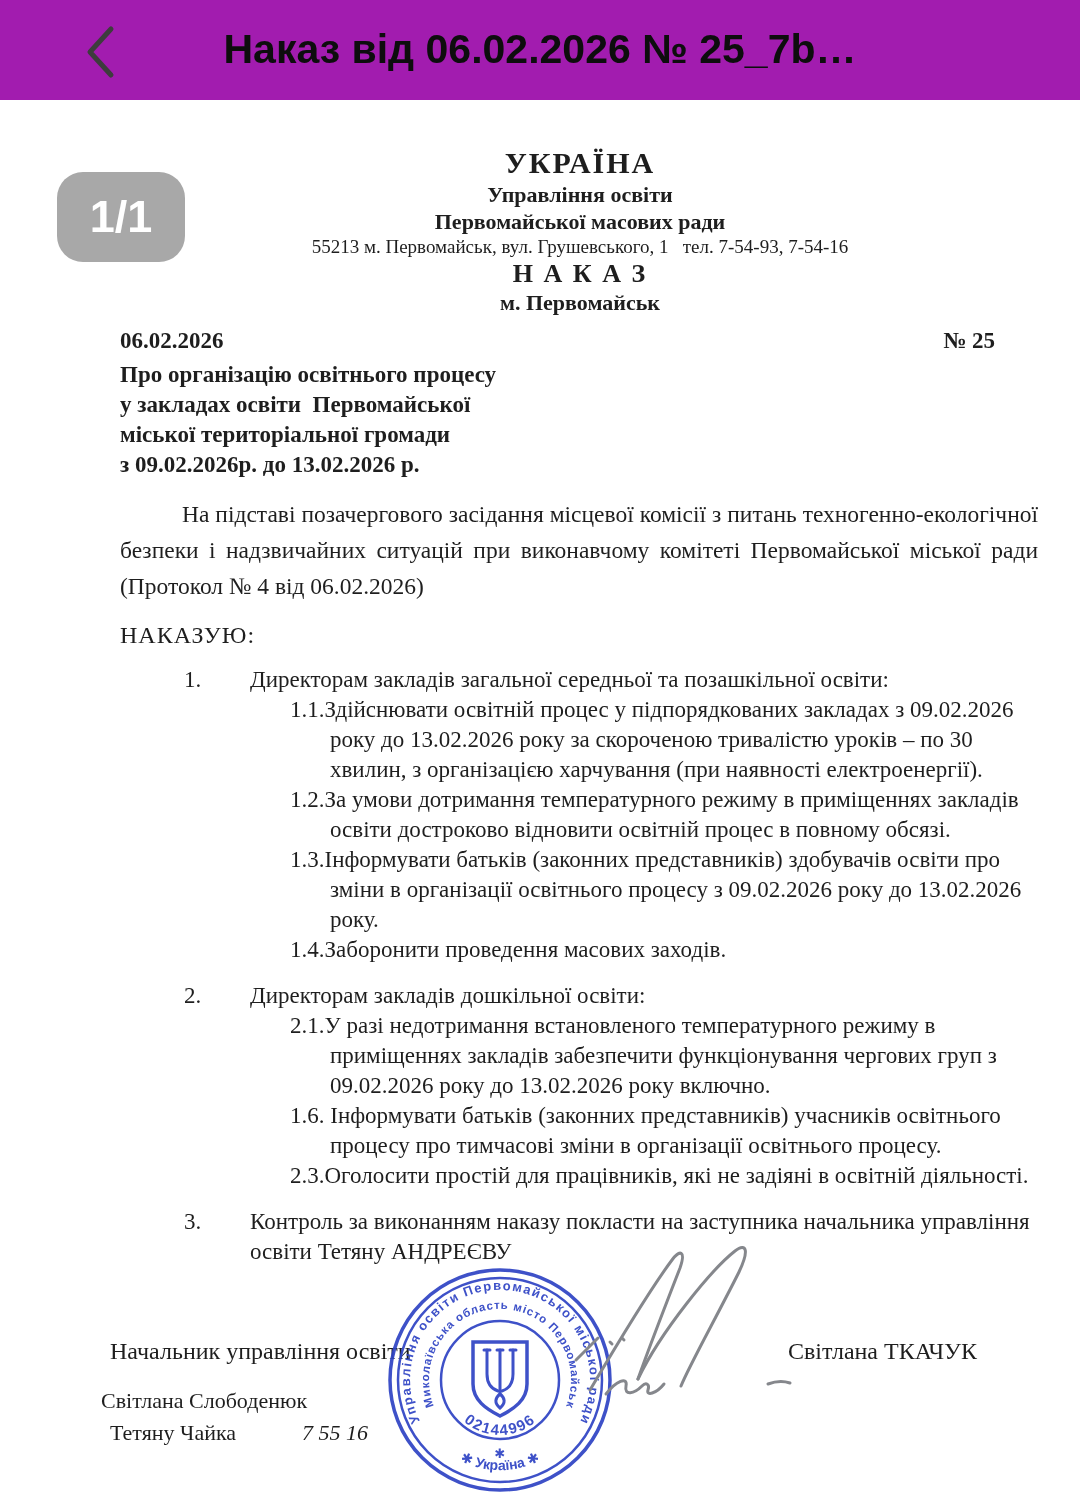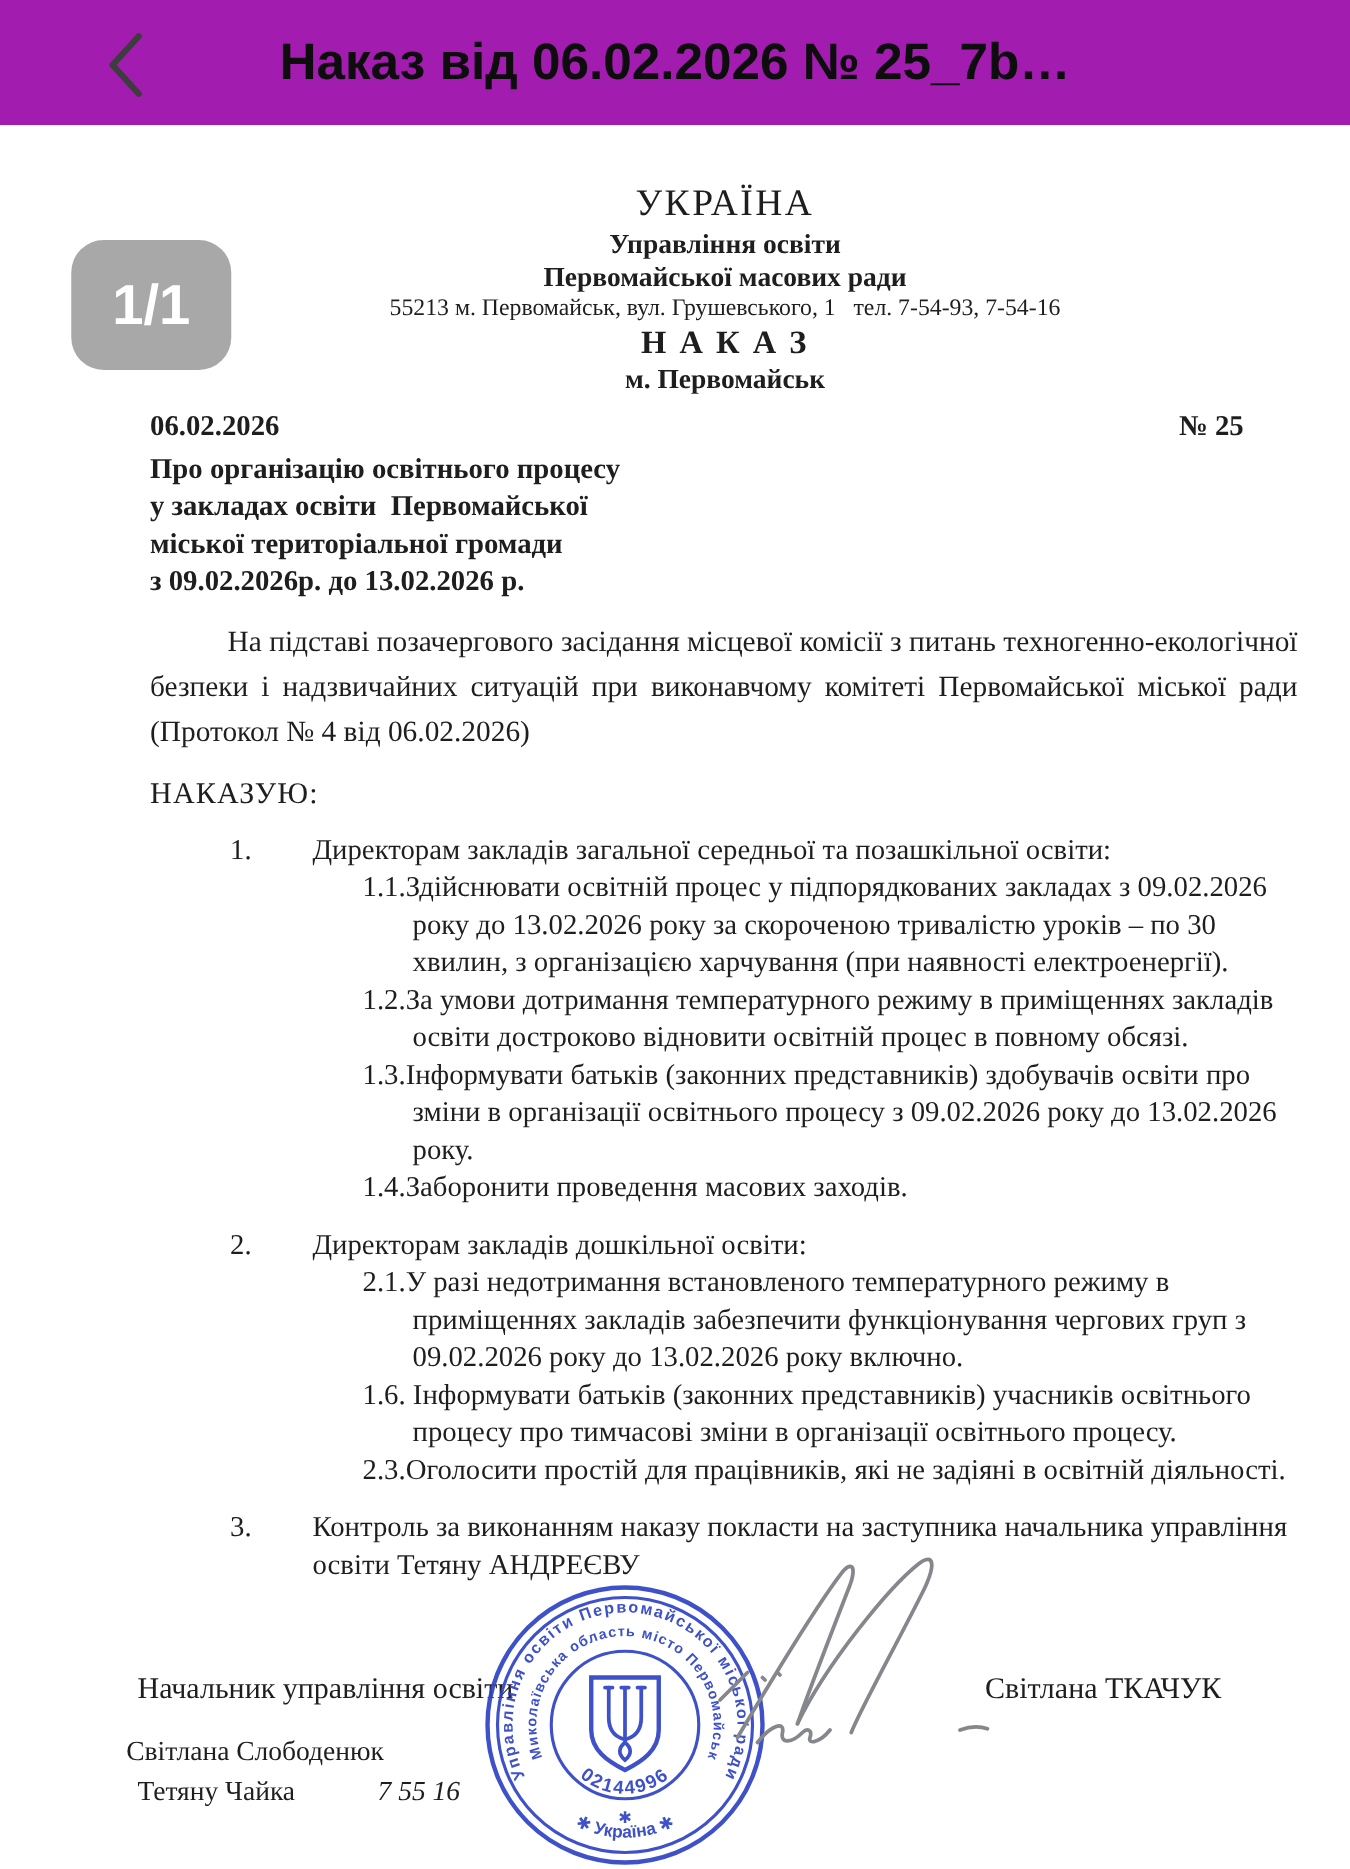--- a/index.html
+++ b/index.html
@@ -13,30 +13,30 @@
   
   .app-header { position:absolute; top:0; left:0; width:1080px; height:100px; background:#a21caf; z-index:5; }
   .back-button { position:absolute; left:70px; top:18px; width:60px; height:68px;
     display:flex; align-items:center; justify-content:center; cursor:pointer; background:transparent; border:none; }
   .app-title {
     position:absolute; left:0; top:26px; width:1080px; text-align:center;
     font-family:"Liberation Sans","DejaVu Sans",sans-serif;
     font-weight:bold; font-size:41px; letter-spacing:0px; color:#0d0d0d;
   }
   .page-badge {
-    position:absolute; left:57px; top:192px; width:128px; height:104px;
+    position:absolute; left:57px; top:172px; width:128px; height:90px;
     background:#a8a8a8; border-radius:26px;
     display:flex; align-items:center; justify-content:center;
     font-family:"Liberation Sans","DejaVu Sans",sans-serif;
     font-weight:bold; font-size:45px; color:#ffffff; z-index:6;
   }
   
   .doc { position:absolute; top:100px; left:0; width:1080px; height:1395px; }
   .letterhead { margin:4px 0 0 240px; width:680px; text-align:center; }
-  .lh-country  { font-size:30px; font-weight:normal; letter-spacing:2px; line-height:36px;margin-top:45px; }
+  .lh-country  { font-size:30px; font-weight:bold; letter-spacing:2px; line-height:36px;margin-top:45px; }
   .lh-org      { font-size:22px; font-weight:bold; line-height:27px; }
   .lh-address  { font-size:19px; line-height:24px; white-space:pre-wrap; }
   .lh-doctype  { font-size:26px; font-weight:bold; line-height:30px; letter-spacing:2px; }
   .lh-city     { font-size:22px; font-weight:bold; line-height:27px; }
   .meta-row { display:flex; justify-content:space-between; margin:12px 85px 0 120px;
     font-size:23px; font-weight:bold; }
   .subject { margin:6px 0 0 120px; font-weight:bold; font-size:23px; }
   .subject-line { line-height:30px; white-space:pre-wrap; }
   .preamble { margin:16px 42px 0 120px; font-size:23.5px; line-height:36px;
     text-align:justify; text-indent:62px; }

